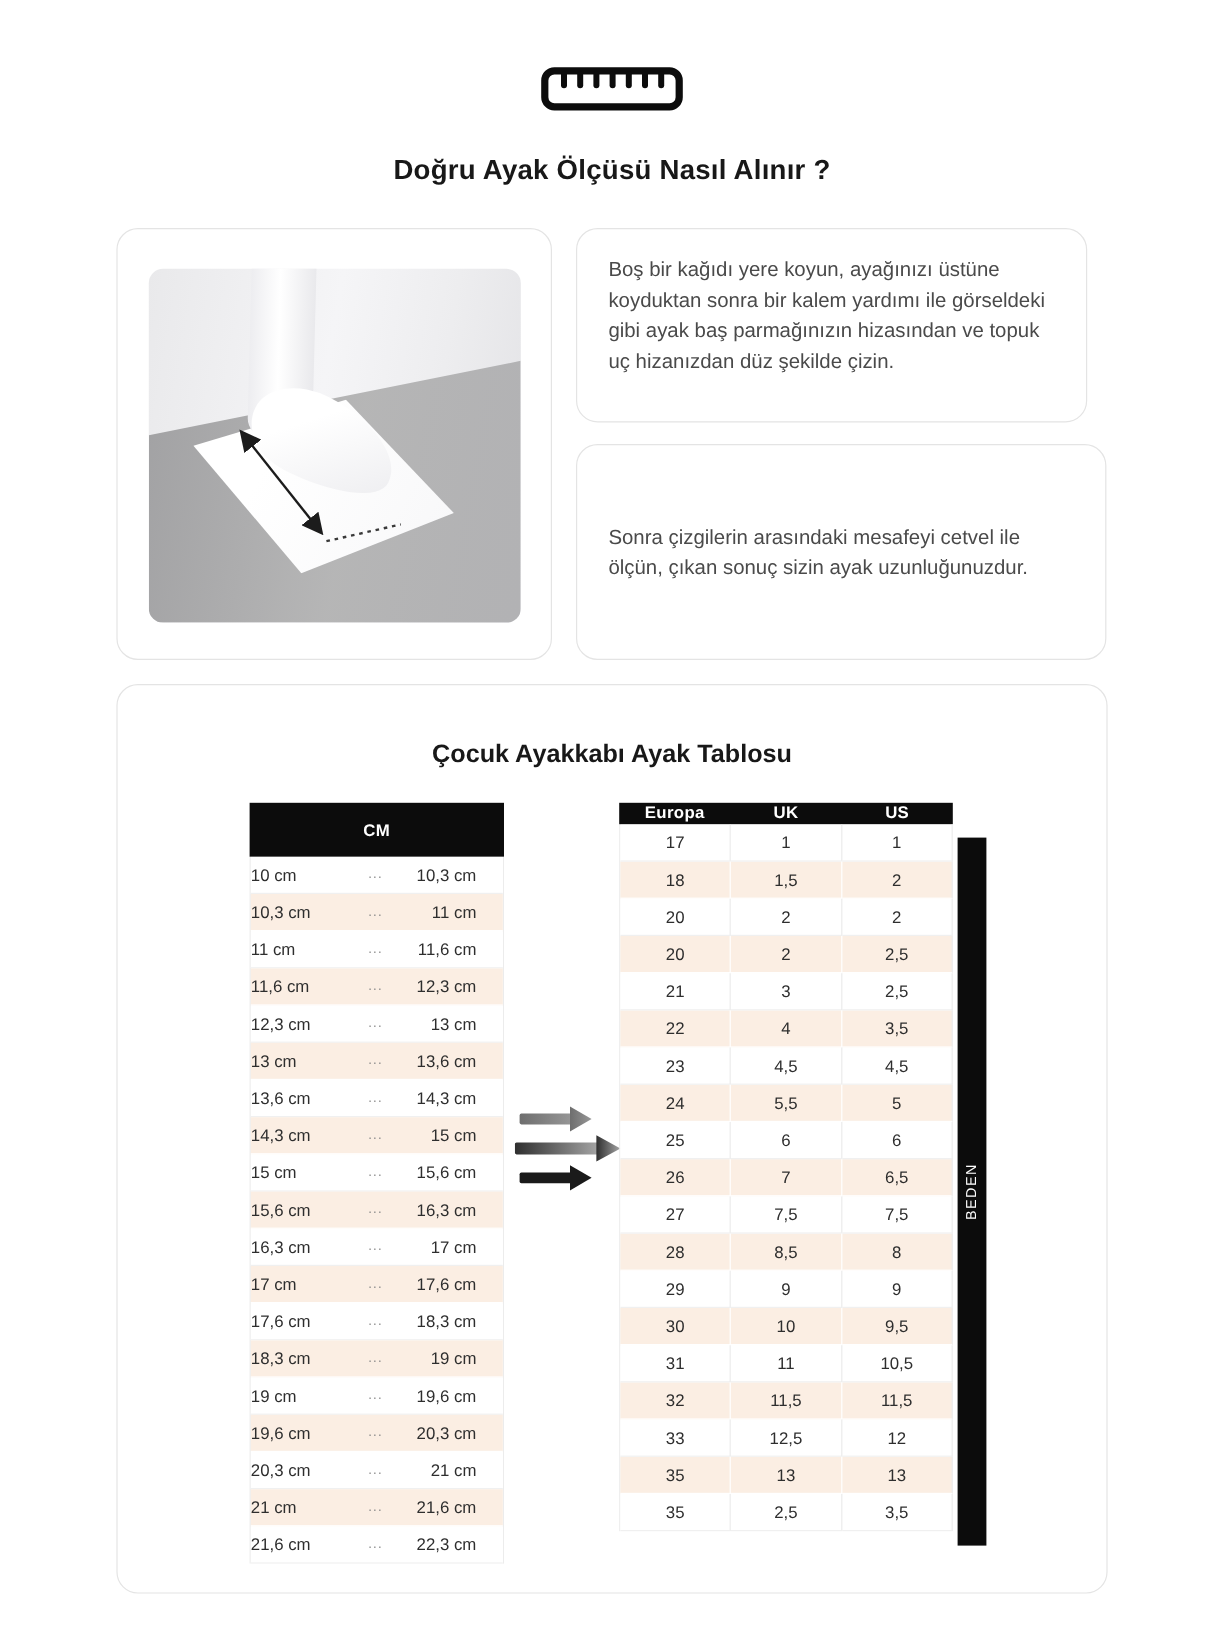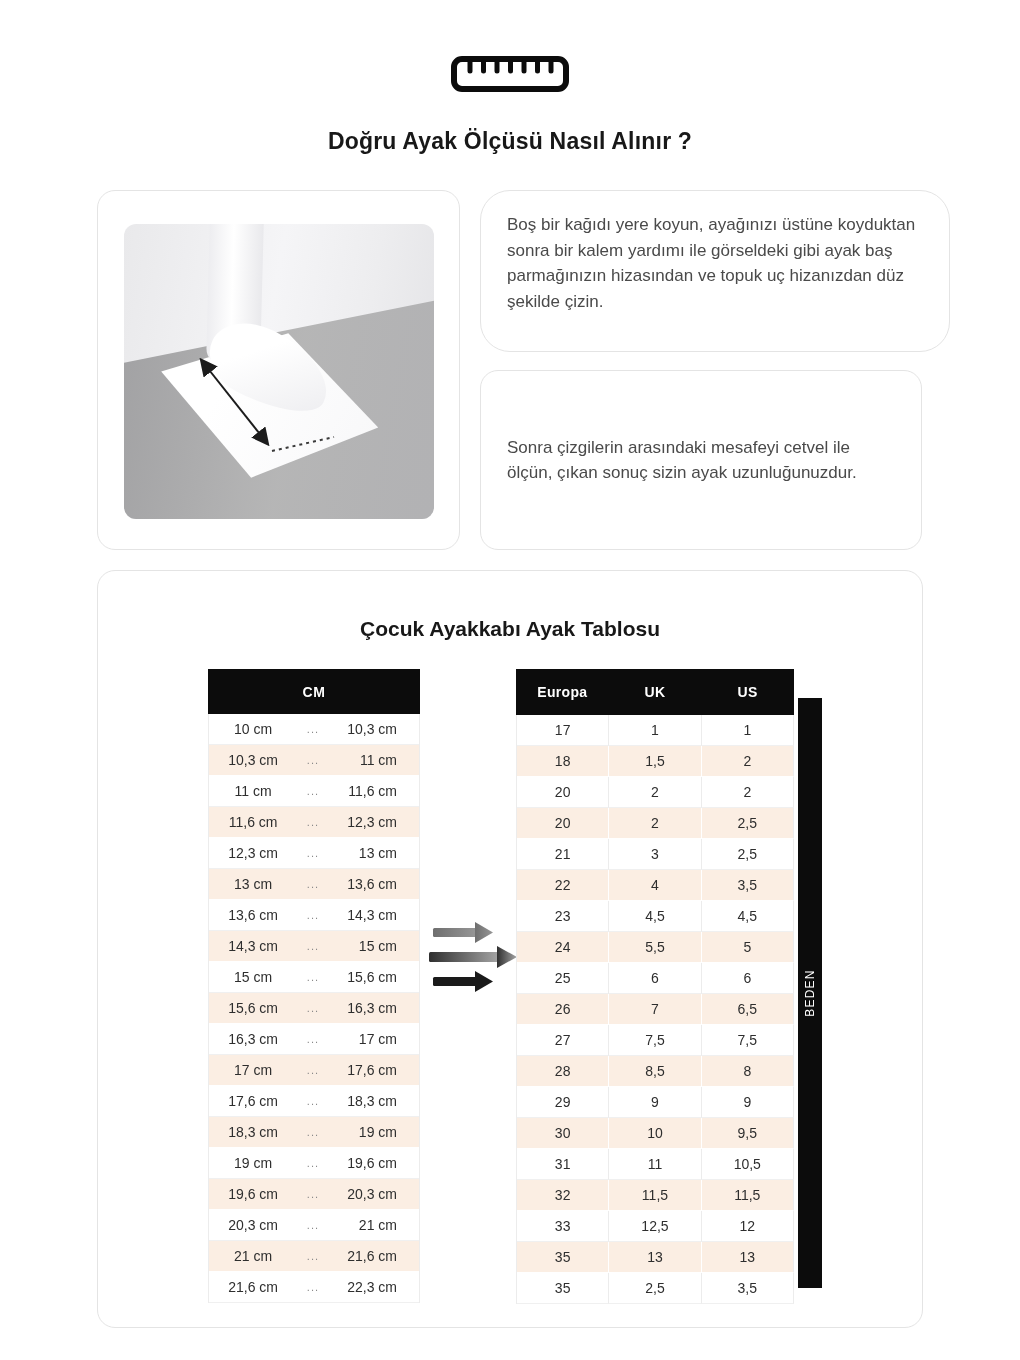--- a/index.html
+++ b/index.html
@@ -12,21 +12,21 @@
   
   .ruler-wrap { position:absolute; top:55px; left:0; width:100%; text-align:center; }
   .page-title {
     position:absolute; top:128px; left:0; width:100%;
     text-align:center; font-size:23px; font-weight:bold; color:#181818; letter-spacing:.2px;
   }
 
   
   .card { position:absolute; background:#fff; border:1px solid #e4e4e4; border-radius:18px; }
   #photo-card { left:97px; top:190px; width:363px; height:360px; }
-  #step1-card { left:480px; top:190px; width:470px; height:162px; padding:21px 26px;border-radius:30px; }
+  #step1-card { left:480px; top:190px; width:426px; height:162px; padding:21px 26px; }
   #step2-card { left:480px; top:370px; width:442px; height:180px; padding:4px 26px; display:flex; align-items:center; }
   .step-text { font-size:17px; line-height:25.5px; color:#4a4a4a; }
 
   
   .photo-scene {
     position:absolute; left:26px; top:33px; width:310px; height:295px;
     border-radius:12px; overflow:hidden;
     background:linear-gradient(100deg,#e9e9eb 0%,#f5f5f7 45%,#ededef 72%,#e2e2e5 100%);
   }
   .floor {
@@ -63,30 +63,30 @@
 
   
   .cm-table { position:absolute; left:110px; top:98px; width:212px; }
   .cm-header { height:45px; display:flex; align-items:center; justify-content:center; font-size:14px; font-weight:bold; letter-spacing:.5px; }
   .cm-rows  { border-left:1px solid #ececec; border-right:1px solid #ececec; }
   .cm-row {
     height:31px; display:flex; align-items:center;
     font-size:14px; color:#2e2e2e; border-bottom:1px solid #f0f0f0; background:#fff;
   }
   .cm-row:nth-child(even) { background:#fbeee3; border-bottom:1px solid #fff; }
-  .cm-from { width:42%; text-align:center; }
+  .cm-from { width:42%; }
   .cm-sep  { width:15%; text-align:center; font-size:11px; color:#8a8a8a; letter-spacing:1px; }
   .cm-to   { width:43%; text-align:right; padding-right:22px; }
 
   
   .arrows-wrap { position:absolute; left:331px; top:350px; width:90px; height:72px; }
 
   
   .size-table { position:absolute; left:418px; top:98px; width:278px; }
-  .size-header { height:46px; display:flex; align-items:center; font-size:14px; font-weight:bold; }
+  .size-header { height:18px; display:flex; align-items:flex-start; font-size:14px; font-weight:bold; }
   .size-header span { width:33.33%; text-align:center; letter-spacing:.3px; }
   .size-rows { border-left:1px solid #ececec; }
   .size-row { height:31px; display:flex; background:#fff; }
   .size-row:nth-child(even) { background:#fbeee3; }
   .size-row span {
     width:33.33%; display:flex; align-items:center; justify-content:center;
     font-size:14px; color:#2e2e2e; border-right:1px solid #ececec; border-bottom:1px solid #f0f0f0;
   }
   .size-row:nth-child(even) span { border-right:1px solid #fff; border-bottom:1px solid #fff; }
   .size-row:nth-child(even) span:last-child { border-right:1px solid #ececec; }

